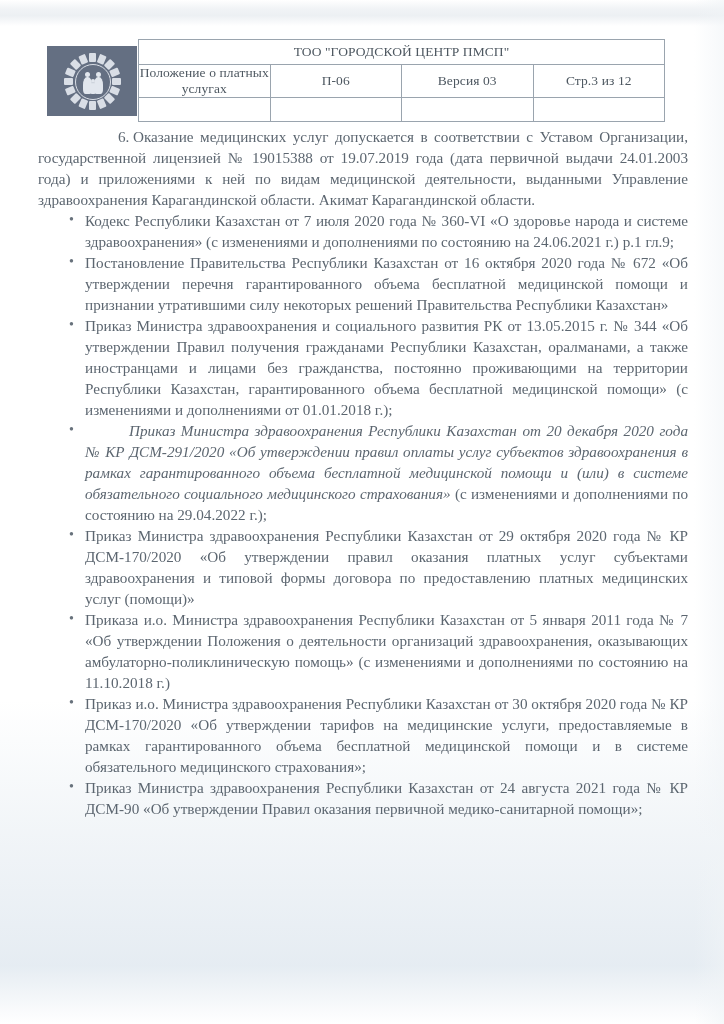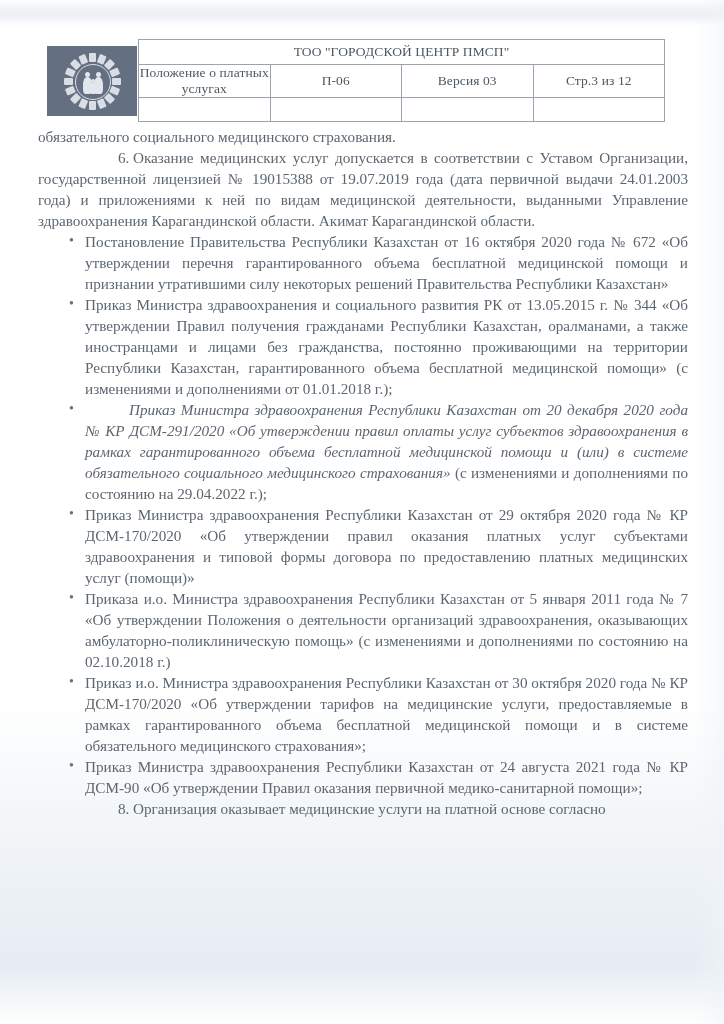--- a/index.html
+++ b/index.html
@@ -210,30 +210,29 @@
     <td class="spacer-cell"></td>
     <td class="spacer-cell"></td>
     <td class="spacer-cell"></td>
     <td class="spacer-cell"></td>
   </tr>
 </tbody>
   </table>
 
 <div class="doc-body">
 
-  <p class="para">обязательного социального медицинского страхования.</p>
 
   <p class="para para-num"><span class="num">6.</span><span>Оказание медицинских услуг допускается в соответствии с Уставом Организации, государственной лицензией № 19015388 от 19.07.2019 года (дата первичной выдачи 24.01.2003 года) и приложениями к ней по видам медицинской деятельности, выданными Управление здравоохранения Карагандинской области. Акимат Карагандинской области.</span></p>
 
 
   <ul class="bullet-list" id="bullet-list">
+      <li><span class="">Кодекс Республики Казахстан от 7 июля 2020 года № 360-VI «О здоровье народа и системе здравоохранения» (с изменениями и дополнениями по состоянию на 24.06.2021 г.) р.1 гл.9;</span></li>
       <li><span class="">Постановление Правительства Республики Казахстан от 16 октября 2020 года № 672 «Об утверждении перечня гарантированного объема бесплатной медицинской помощи и признании утратившими силу некоторых решений Правительства Республики Казахстан»</span></li>
       <li><span class="">Приказ Министра здравоохранения и социального развития РК от 13.05.2015 г. № 344 «Об утверждении Правил получения гражданами Республики Казахстан, оралманами, а также иностранцами и лицами без гражданства, постоянно проживающими на территории Республики Казахстан, гарантированного объема бесплатной медицинской помощи» (с изменениями и дополнениями от 01.01.2018 г.);</span></li>
       <li><span class="it">Приказ Министра здравоохранения Республики Казахстан от 20 декабря 2020 года № КР ДСМ-291/2020 «Об утверждении правил оплаты услуг субъектов здравоохранения в рамках гарантированного объема бесплатной медицинской помощи и (или) в системе обязательного социального медицинского страхования»</span><span class="noit"> (с изменениями и дополнениями по состоянию на 29.04.2022 г.);</span></li>
       <li><span class="">Приказ Министра здравоохранения Республики Казахстан от 29 октября 2020 года № КР ДСМ-170/2020 «Об утверждении правил оказания платных услуг субъектами здравоохранения и типовой формы договора по предоставлению платных медицинских услуг (помощи)»</span></li>
-      <li><span class="">Приказа и.о. Министра здравоохранения Республики Казахстан от 5 января 2011 года № 7 «Об утверждении Положения о деятельности организаций здравоохранения, оказывающих амбулаторно-поликлиническую помощь» (с изменениями и дополнениями по состоянию на 02.10.2018 г.)</span></li>
+      <li><span class="">Приказа и.о. Министра здравоохранения Республики Казахстан от 5 января 2011 года № 7 «Об утверждении Положения о деятельности организаций здравоохранения, оказывающих амбулаторно-поликлиническую помощь» (с изменениями и дополнениями по состоянию на 11.10.2018 г.)</span></li>
       <li><span class="">Приказ и.о. Министра здравоохранения Республики Казахстан от 30 октября 2020 года № КР ДСМ-170/2020 «Об утверждении тарифов на медицинские услуги, предоставляемые в рамках гарантированного объема бесплатной медицинской помощи и в системе обязательного медицинского страхования»;</span></li>
       <li><span class="">Приказ Министра здравоохранения Республики Казахстан от 24 августа 2021 года № КР ДСМ-90 «Об утверждении Правил оказания первичной медико-санитарной помощи»;</span></li>
     </ul>
 
-  <p class="para para-num"><span class="num">8.</span><span>Организация оказывает медицинские услуги на платной основе согласно</span></p>
 
 </div>
 
 </body></html>

